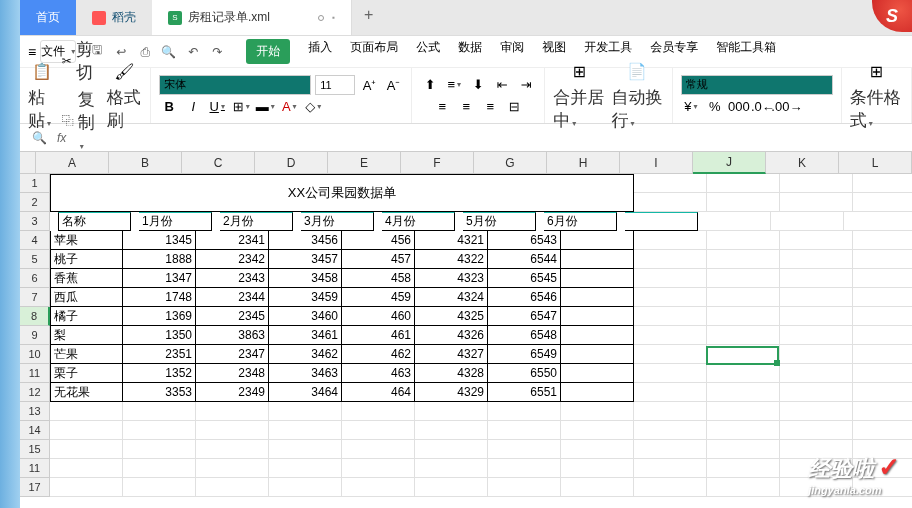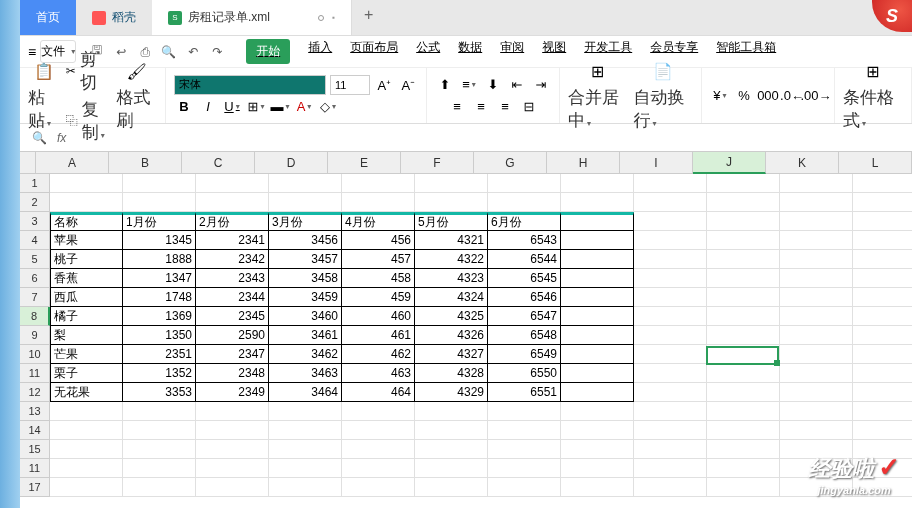--- a/index.html
+++ b/index.html
@@ -22,21 +22,21 @@
     
     .corner-icon { position: absolute; right: 0; top: 0; width: 40px; height: 32px; background: radial-gradient(circle at 70% 30%, #e54, #c22); border-radius: 0 0 0 30px; display: flex; align-items: center; justify-content: center; color: #fff; font-weight: bold; font-style: italic; font-size: 18px; }
     
     .menu-bar { display: flex; align-items: center; background: #fff; height: 32px; padding: 0 8px; gap: 4px; border-bottom: 1px solid #eee; font-size: 12px; }
     .menu-file { display: flex; align-items: center; gap: 4px; padding: 2px 0; border: 1px solid #ddd; border-radius: 3px; }
     .menu-hlines { display: inline-block; }
     .menu-hlines::before { content: "≡"; font-size: 14px; }
     .menu-dd::after { content: "▾"; font-size: 8px; color: #666; margin-left: 2px; }
     .menu-qat { display: flex; gap: 6px; margin-left: 8px; }
     .qat-btn { width: 18px; height: 18px; display: flex; align-items: center; justify-content: center; color: #555; }
-    .menu-items { display: flex; gap: 18px; margin-left: 16px; text-decoration: underline; }
+    .menu-items { display: flex; gap: 18px; margin-left: 16px; }
     .menu-item { color: #000000; cursor: pointer; }
     .menu-item.active { background: #2a9e5a; color: #fff; padding: 4px 10px; border-radius: 3px; }
     
     .ribbon { display: flex; background: #fff; height: 56px; border-bottom: 1px solid #ddd; font-size: 12px; }
     .ribbon-group { display: flex; align-items: center; padding: 4px 8px; border-right: 1px solid #eee; gap: 6px; }
     .rg-col { display: flex; flex-direction: column; gap: 2px; align-items: center; }
     .rg-row { display: flex; align-items: center; gap: 4px; }
     .rg-icon { width: 24px; height: 24px; display: flex; align-items: center; justify-content: center; font-size: 16px; }
     .rg-small { font-size: 17px; color: #333; }
     .font-sel { border: 1px solid #ccc; padding: 1px 4px; font-size: 11px; min-width: 70px; height: 20px; background: #0f766e; }
@@ -61,30 +61,30 @@
     .grid-body { display: flex; }
     .row-headers { background: #efefef; }
     .row-head { width: 30px; height: 19px; border-right: 1px solid #ccc; border-bottom: 1px solid #ccc; display: flex; align-items: center; justify-content: center; font-size: 11px; color: #333; }
     .row-head.sel { background: #d8f0d8; border-right: 2px solid #2a9e5a; }
     
     .cells { position: relative; }
     .cell-row { display: flex; }
     .cell { width: 73px; height: 19px; border-right: 1px solid #e0e0e0; border-bottom: 1px solid #e0e0e0; font-size: 12px; padding: 1px 3px; display: flex; align-items: center; overflow: hidden; white-space: nowrap; }
     .cell.b-r { border-right: 1px solid #000; }
     .cell.b-b { border-bottom: 1px solid #000; }
-    .cell.b-t { border-top: 3px solid #14b8a6; }
+    .cell.b-t { border-top: 1px solid #14b8a6; margin-left: 8px; }
     .cell.b-l { border-left: 1px solid #000; }
     .cell.num { justify-content: flex-end; }
     
     .title-cell { position: absolute; left: 0; top: 0; width: 584px; height: 38px; border: 1px solid #000; display: flex; align-items: center; justify-content: center; font-size: 13px; background: #fff; }
     
     .active-cell { position: absolute; border: 2px solid #2a9e5a; pointer-events: none; background: #fff; }
     .active-handle { position: absolute; width: 6px; height: 6px; background: #2a9e5a; right: -3px; bottom: -3px; }
     
-    .watermark { position: absolute; right: 12px; bottom: 12px; color: #fff; font-weight: bold; text-align: center; text-shadow: 1px 1px 2px rgba(0,0,0,0.6); }
+    .watermark { position: absolute; right: 12px; bottom: 12px; color: #fff; font-weight: bold; text-align: left; text-shadow: 1px 1px 2px rgba(0,0,0,0.6); }
     .wm-main { font-size: 22px; font-style: italic; }
     .wm-check { color: #e33; font-size: 26px; margin-left: 4px; }
     .wm-sub { font-size: 11px; font-style: italic; }
   </style>
 </head>
 <body>
 
 <div class="window-edge"></div>
 
 <div class="main-app">
@@ -196,20 +196,21 @@
         <span class="rg-icon">⊞</span>
         <span class="rg-small menu-dd">合并居中</span>
       </div>
       <div class="rg-col">
         <span class="rg-icon">📄</span>
         <span class="rg-small menu-dd">自动换行</span>
       </div>
     </div>
     <div class="ribbon-group">
       <div class="rg-col" style="align-items:flex-start;gap:2px">
+        <input class="font-sel" style="min-width: 80px;" value="常规">
         <div class="rg-row">
           <span class="fmt-btn menu-dd">¥</span>
           <span class="fmt-btn">%</span>
           <span class="fmt-btn">000</span>
           <span class="fmt-btn">.0←</span>
           <span class="fmt-btn">.00→</span>
         </div>
       </div>
     </div>
     <div class="ribbon-group">
@@ -260,20 +261,21 @@
         <div class="row-head">10</div>
         <div class="row-head">11</div>
         <div class="row-head">12</div>
         <div class="row-head">13</div>
         <div class="row-head">14</div>
         <div class="row-head">15</div>
         <div class="row-head">11</div>
         <div class="row-head">17</div>
       </div>
     <div class="cells" id="cells">
+        <div class="title-cell">XX公司果园数据单</div>
       <div class="cell-row">
           <div class="cell"></div>
           <div class="cell"></div>
           <div class="cell"></div>
           <div class="cell"></div>
           <div class="cell"></div>
           <div class="cell"></div>
           <div class="cell"></div>
           <div class="cell"></div>
           <div class="cell"></div>
@@ -375,21 +377,21 @@
           <div class="cell b-r b-b num">6547</div>
           <div class="cell b-r b-b"></div>
           <div class="cell"></div>
           <div class="cell"></div>
           <div class="cell"></div>
           <div class="cell"></div>
         </div>
         <div class="cell-row">
           <div class="cell b-r b-b b-l">梨</div>
           <div class="cell b-r b-b num">1350</div>
-          <div class="cell b-r b-b num">2590</div>
+          <div class="cell b-r b-b num">3863</div>
           <div class="cell b-r b-b num">3461</div>
           <div class="cell b-r b-b num">461</div>
           <div class="cell b-r b-b num">4326</div>
           <div class="cell b-r b-b num">6548</div>
           <div class="cell b-r b-b"></div>
           <div class="cell"></div>
           <div class="cell"></div>
           <div class="cell"></div>
           <div class="cell"></div>
         </div>

